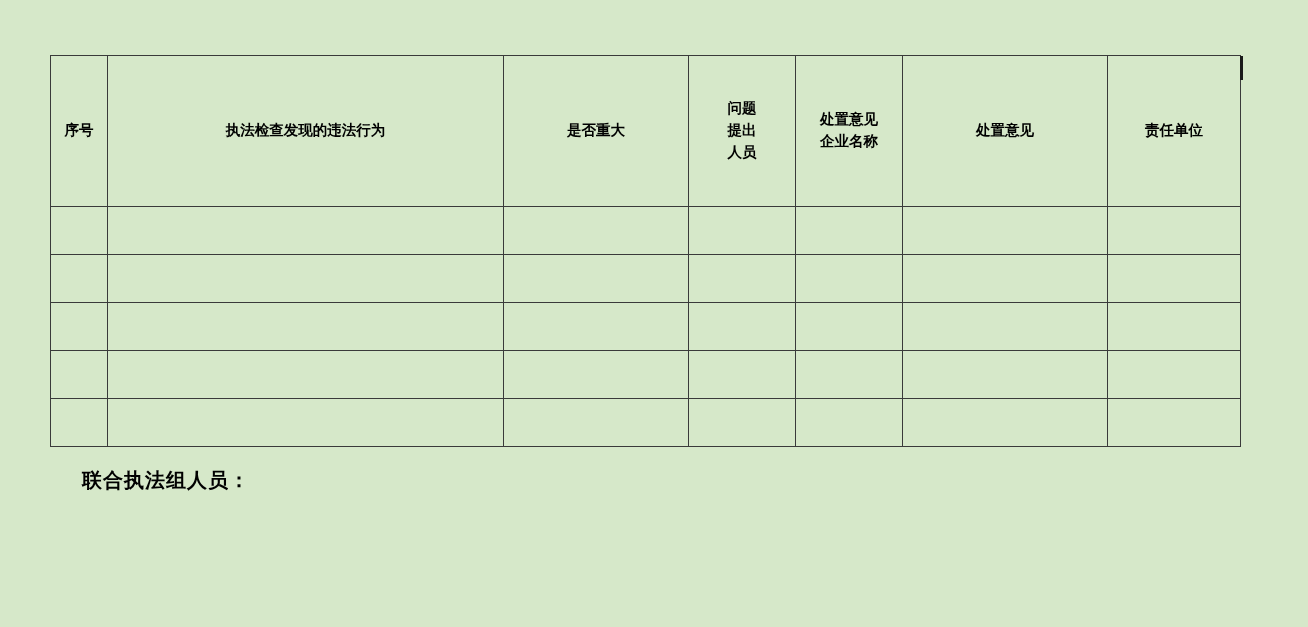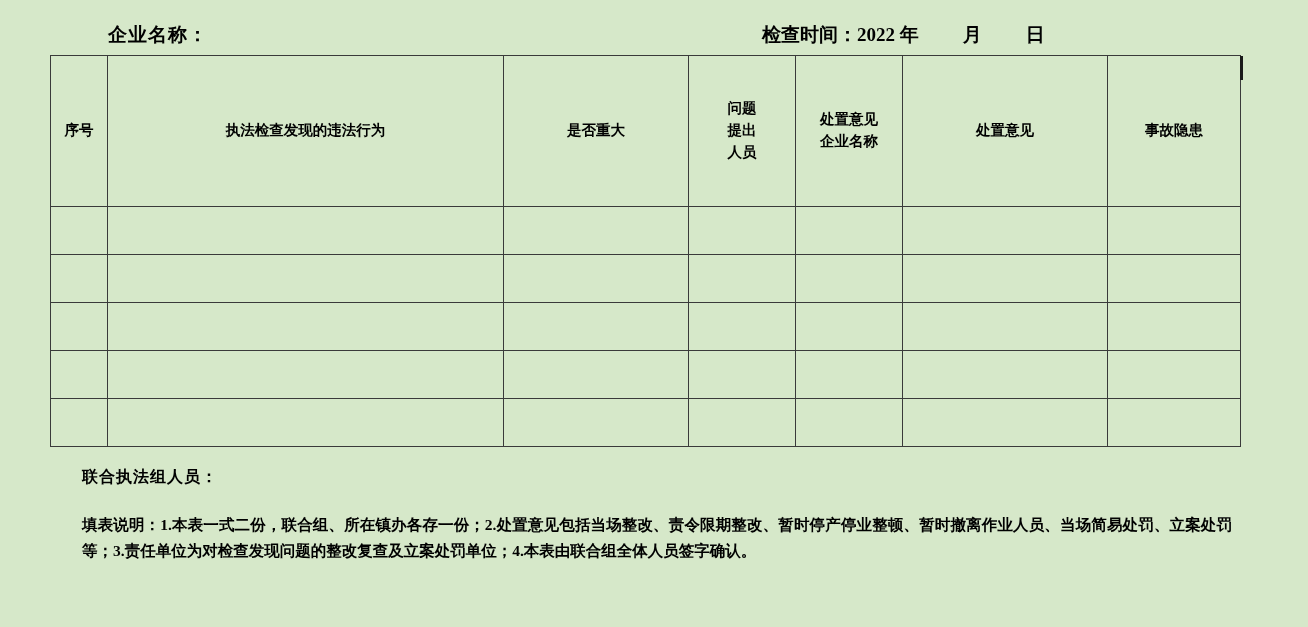--- a/index.html
+++ b/index.html
@@ -95,46 +95,40 @@
     width: 3px;
     height: 24px;
     background: #1a1a1a;
   }
 
   
   .team-label {
     position: absolute;
     left: 82px;
     top: 467px;
-    font-size: 16px;
+    font-size: 20px;
     font-weight: bold;
     letter-spacing: 1px;
   }
   .note {
     position: absolute;
     left: 82px;
     top: 512px;
     width: 1150px;
     font-size: 15.5px;
     font-weight: bold;
     line-height: 1.65;
     text-align: justify;
   }
 </style>
 </head>
 <body>
 
 <div class="page">
 
-  <div class="header-row">
-    <div class="company-label">企业名称：</div>
-    <div class="inspect-time">
-      <span>检查时间：</span><span class="yr">2022</span>&nbsp;<span>年</span><span class="gap-md"></span><span>月</span><span class="gap-md"></span><span>日</span>
-    </div>
-  </div>
 
   <table class="main">
     <colgroup>
       <col class="col-1">
         <col class="col-2">
         <col class="col-3">
         <col class="col-4">
         <col class="col-5">
         <col class="col-6">
         <col class="col-7">
@@ -169,21 +163,21 @@
             <span>企业名称</span>
           </div>
         </td>
         <td>
           <div class="stack">
               <span>处置意见</span>
             </div>
         </td>
         <td>
           <div class="stack">
-              <span>事故隐患</span>
+              <span>责任单位</span>
             </div>
         </td>
       </tr>
 
       <tr class="body-row">
         <td></td>
         <td></td>
         <td></td>
         <td></td>
         <td></td>
@@ -226,15 +220,14 @@
         <td></td>
         <td></td>
       </tr>
     </tbody>
   </table>
 
   <div class="edge-tick"></div>
 
   <div class="team-label">联合执法组人员：</div>
 
-  <div class="note">填表说明：1.本表一式二份，联合组、所在镇办各存一份；2.处置意见包括当场整改、责令限期整改、暂时停产停业整顿、暂时撤离作业人员、当场简易处罚、立案处罚等；3.责任单位为对检查发现问题的整改复查及立案处罚单位；4.本表由联合组全体人员签字确认。</div>
 
 </div>
 
 </body></html>

